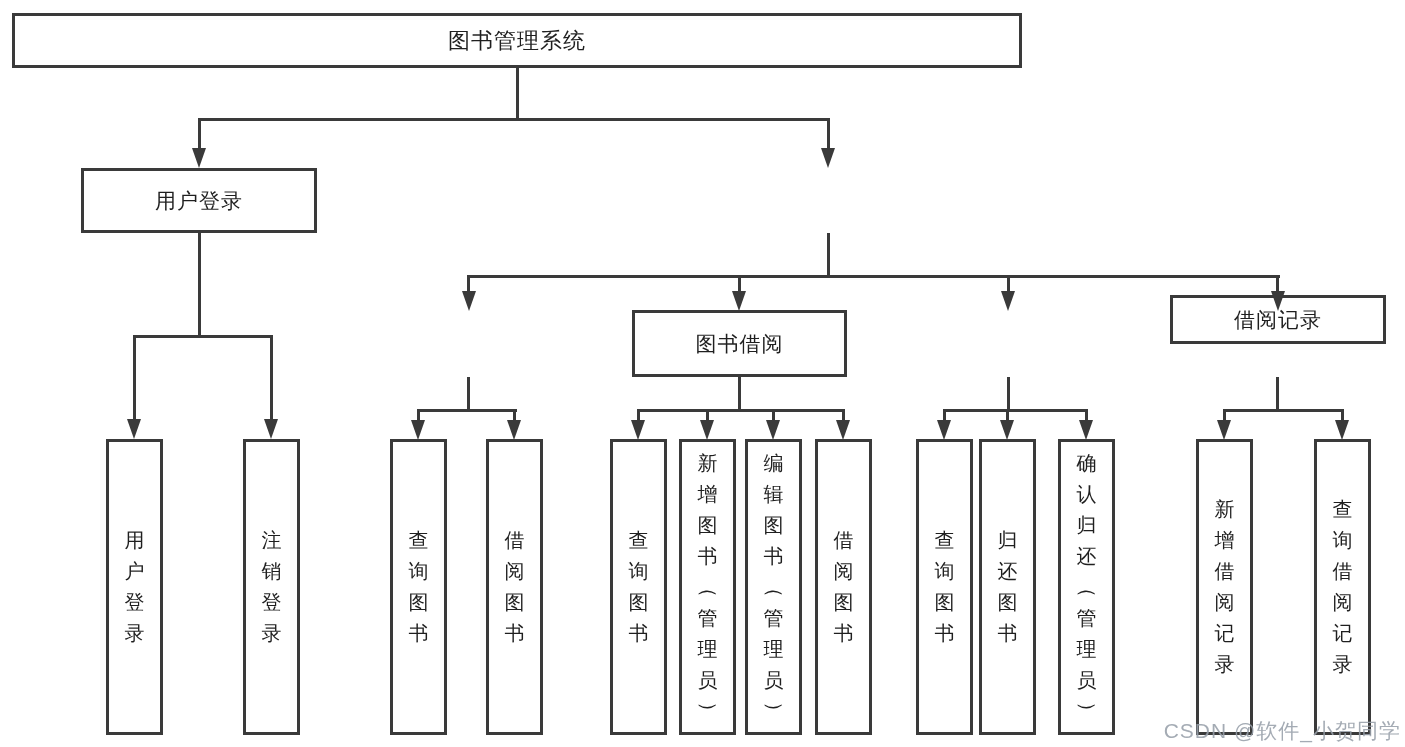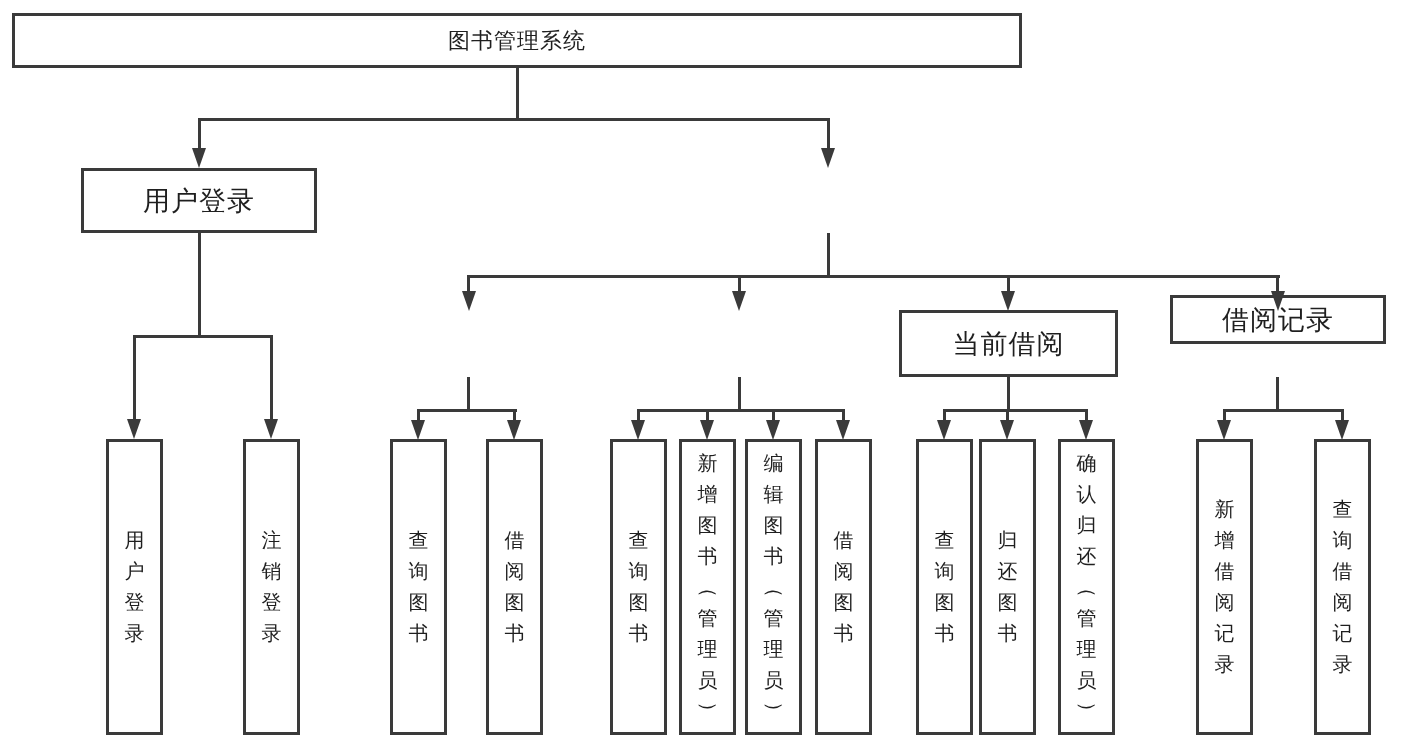--- a/index.html
+++ b/index.html
@@ -15,21 +15,21 @@
   .box{
     position:absolute;
     box-sizing:border-box;
     border:3px solid var(--line,#3a3a3a);
     background:#ffffff;
     display:flex;
     align-items:center;
     justify-content:center;
   }
   .box.h span{
-    font-size:27px;
+    font-size:21px;
     letter-spacing:1px;
     white-space:nowrap;
   }
   .box.root span{font-size:22px;}
   .box.v{
     flex-direction:column;
   }
   .vchar{
     display:block;
     width:100%;
@@ -65,22 +65,22 @@
 <div class="canvas">
 
   <div class="box h root" style="left:12px;top:13px;width:1010px;height:55px">
     <span>图书管理系统</span>
   </div>
 
   <div class="box h" style="left:81px;top:168px;width:236px;height:65px">
     <span>用户登录</span>
   </div>
 
-  <div class="box h" style="left:899px;top:310px;width:219px;height:67px">
-    <span>当前借阅</span>
+  <div class="box h" style="left:632px;top:310px;width:215px;height:67px">
+    <span>图书借阅</span>
   </div>
   <div class="box h" style="left:1170px;top:295px;width:216px;height:49px">
     <span>借阅记录</span>
   </div>
 
   <div class="box v" style="left:106px;top:439px;width:57px;height:296px">
     <span class="vtext">
         <span class="vchar">用</span>
         <span class="vchar">户</span>
         <span class="vchar">登</span>
@@ -255,13 +255,14 @@
   <div class="vline" style="left:1085px;top:409px;height:14px"></div>
   <div class="arrow" style="left:1079px;top:420px"></div>
 
   <div class="vline" style="left:1276px;top:377px;height:34px"></div>
   <div class="hline" style="left:1223px;top:409px;width:121px"></div>
   <div class="vline" style="left:1223px;top:409px;height:14px"></div>
   <div class="arrow" style="left:1217px;top:420px"></div>
   <div class="vline" style="left:1341px;top:409px;height:14px"></div>
   <div class="arrow" style="left:1335px;top:420px"></div>
 
+  <div class="watermark">CSDN @软件_小贺同学</div>
 </div>
 
 </body></html>

